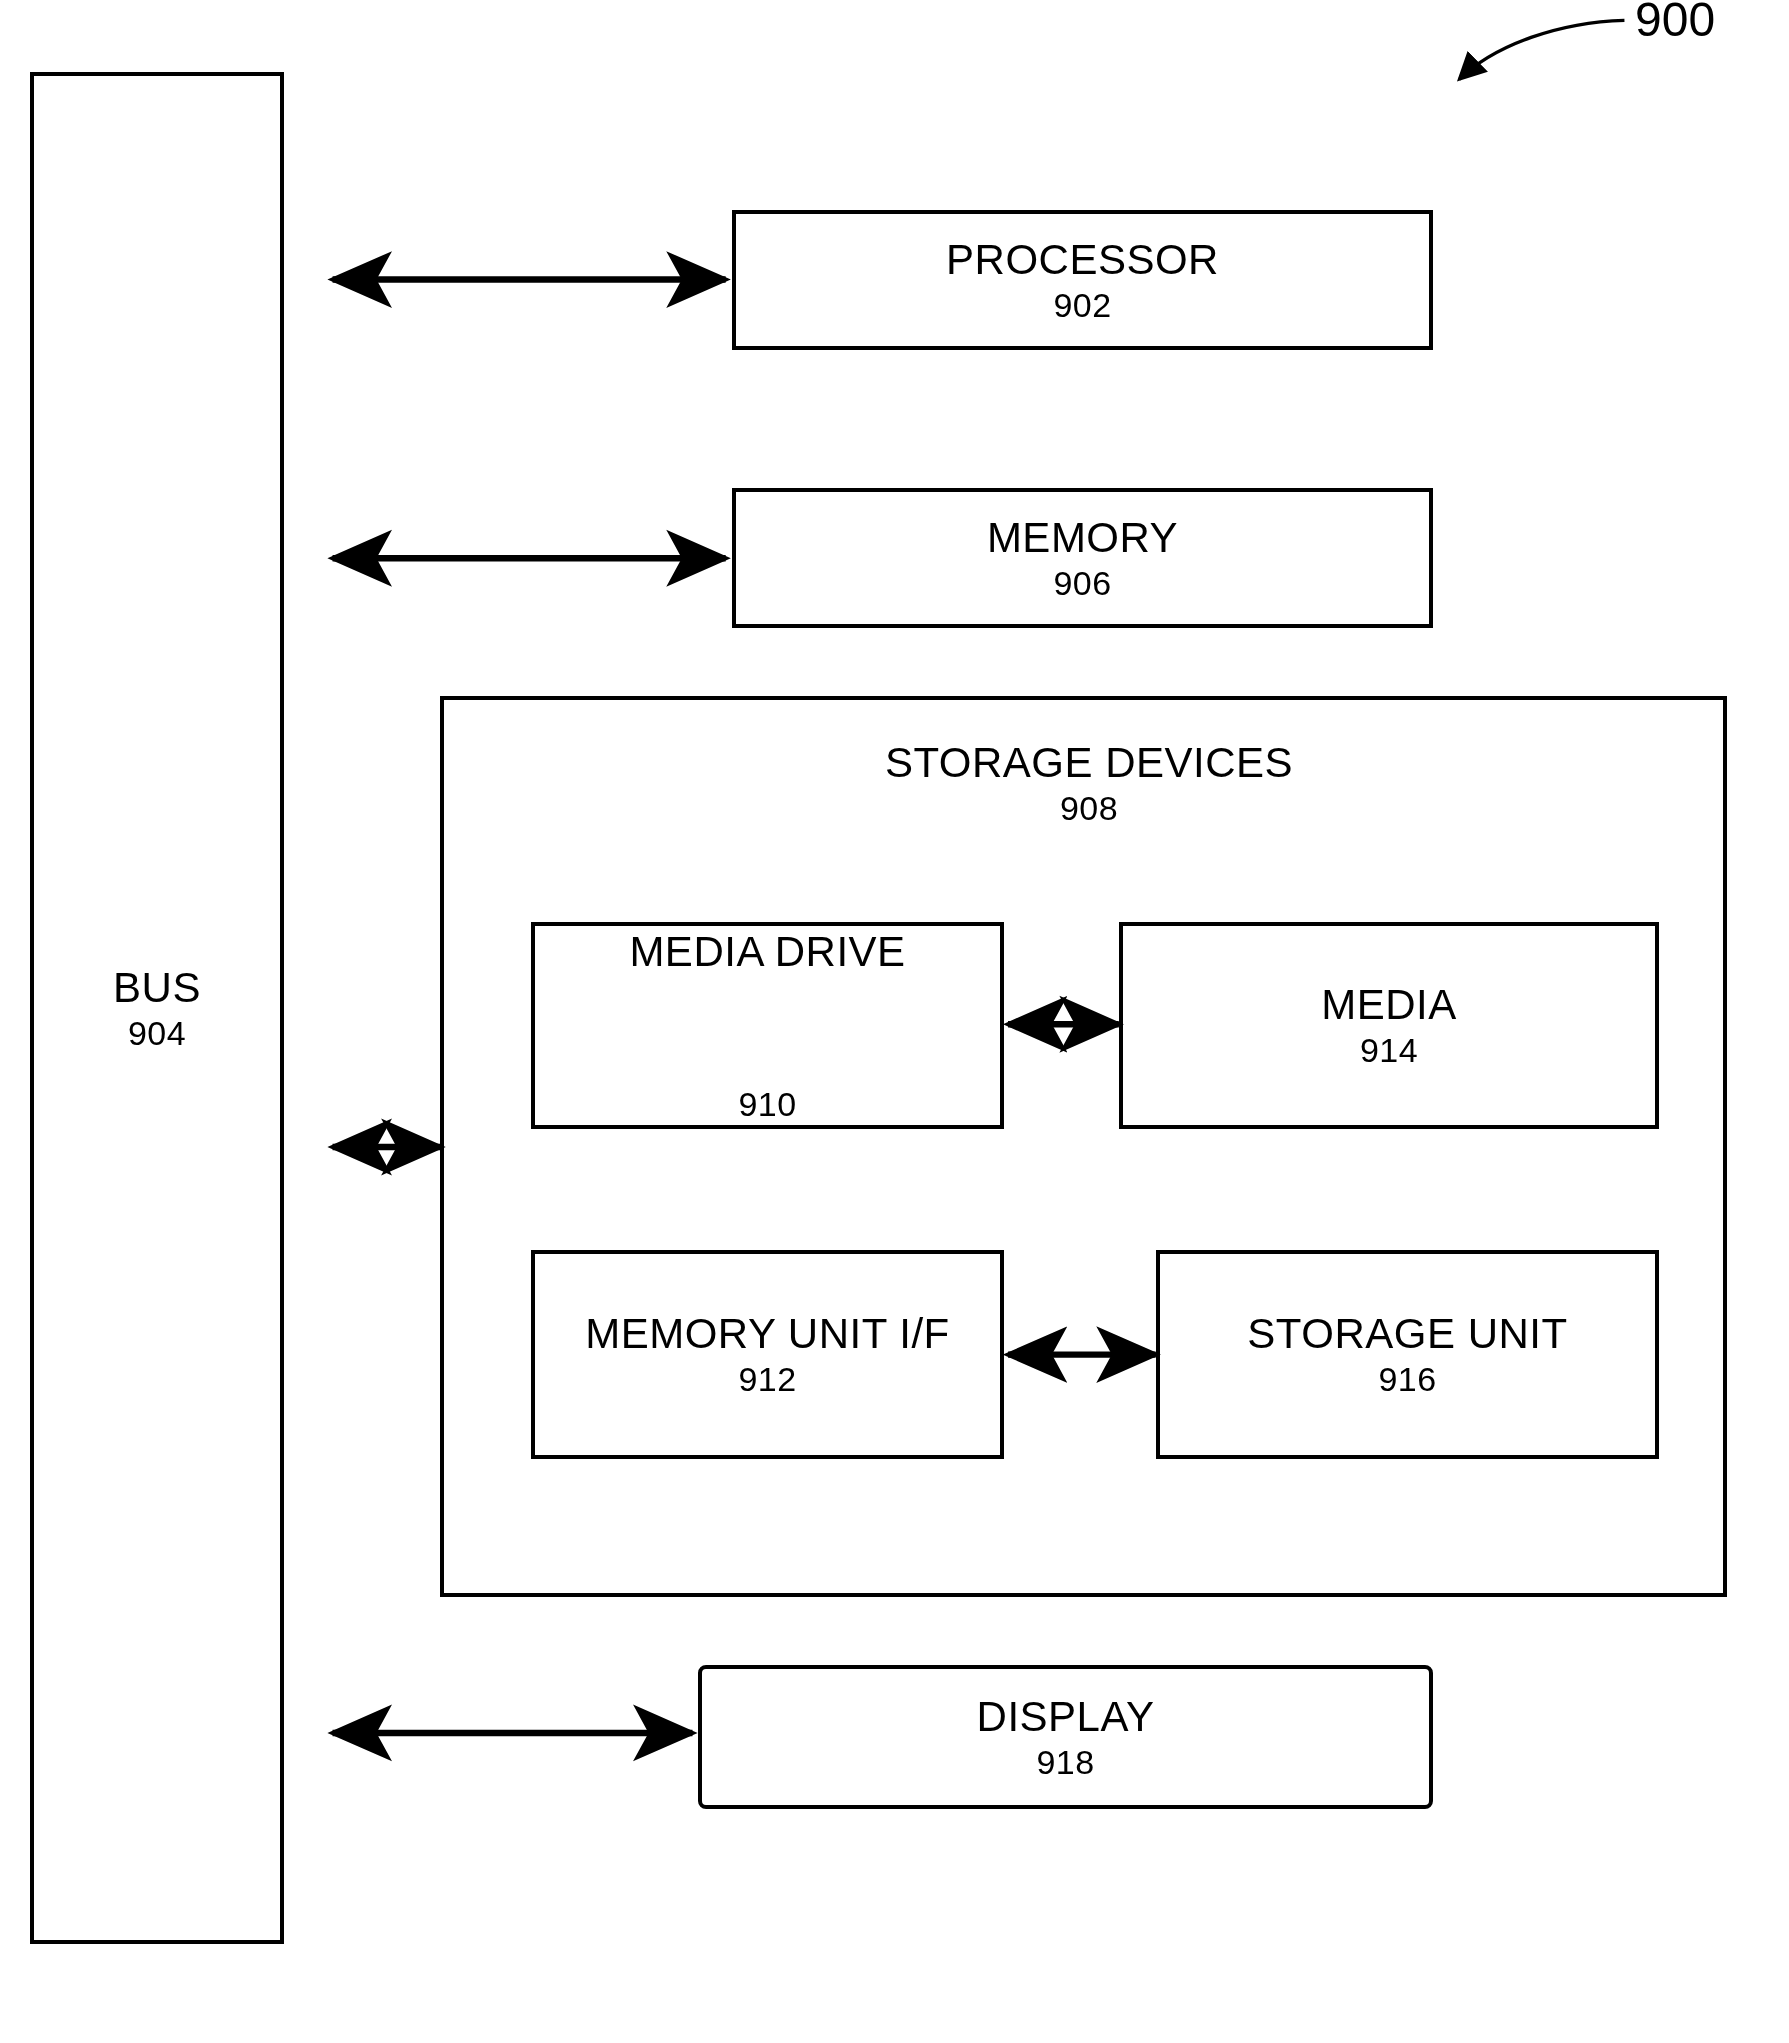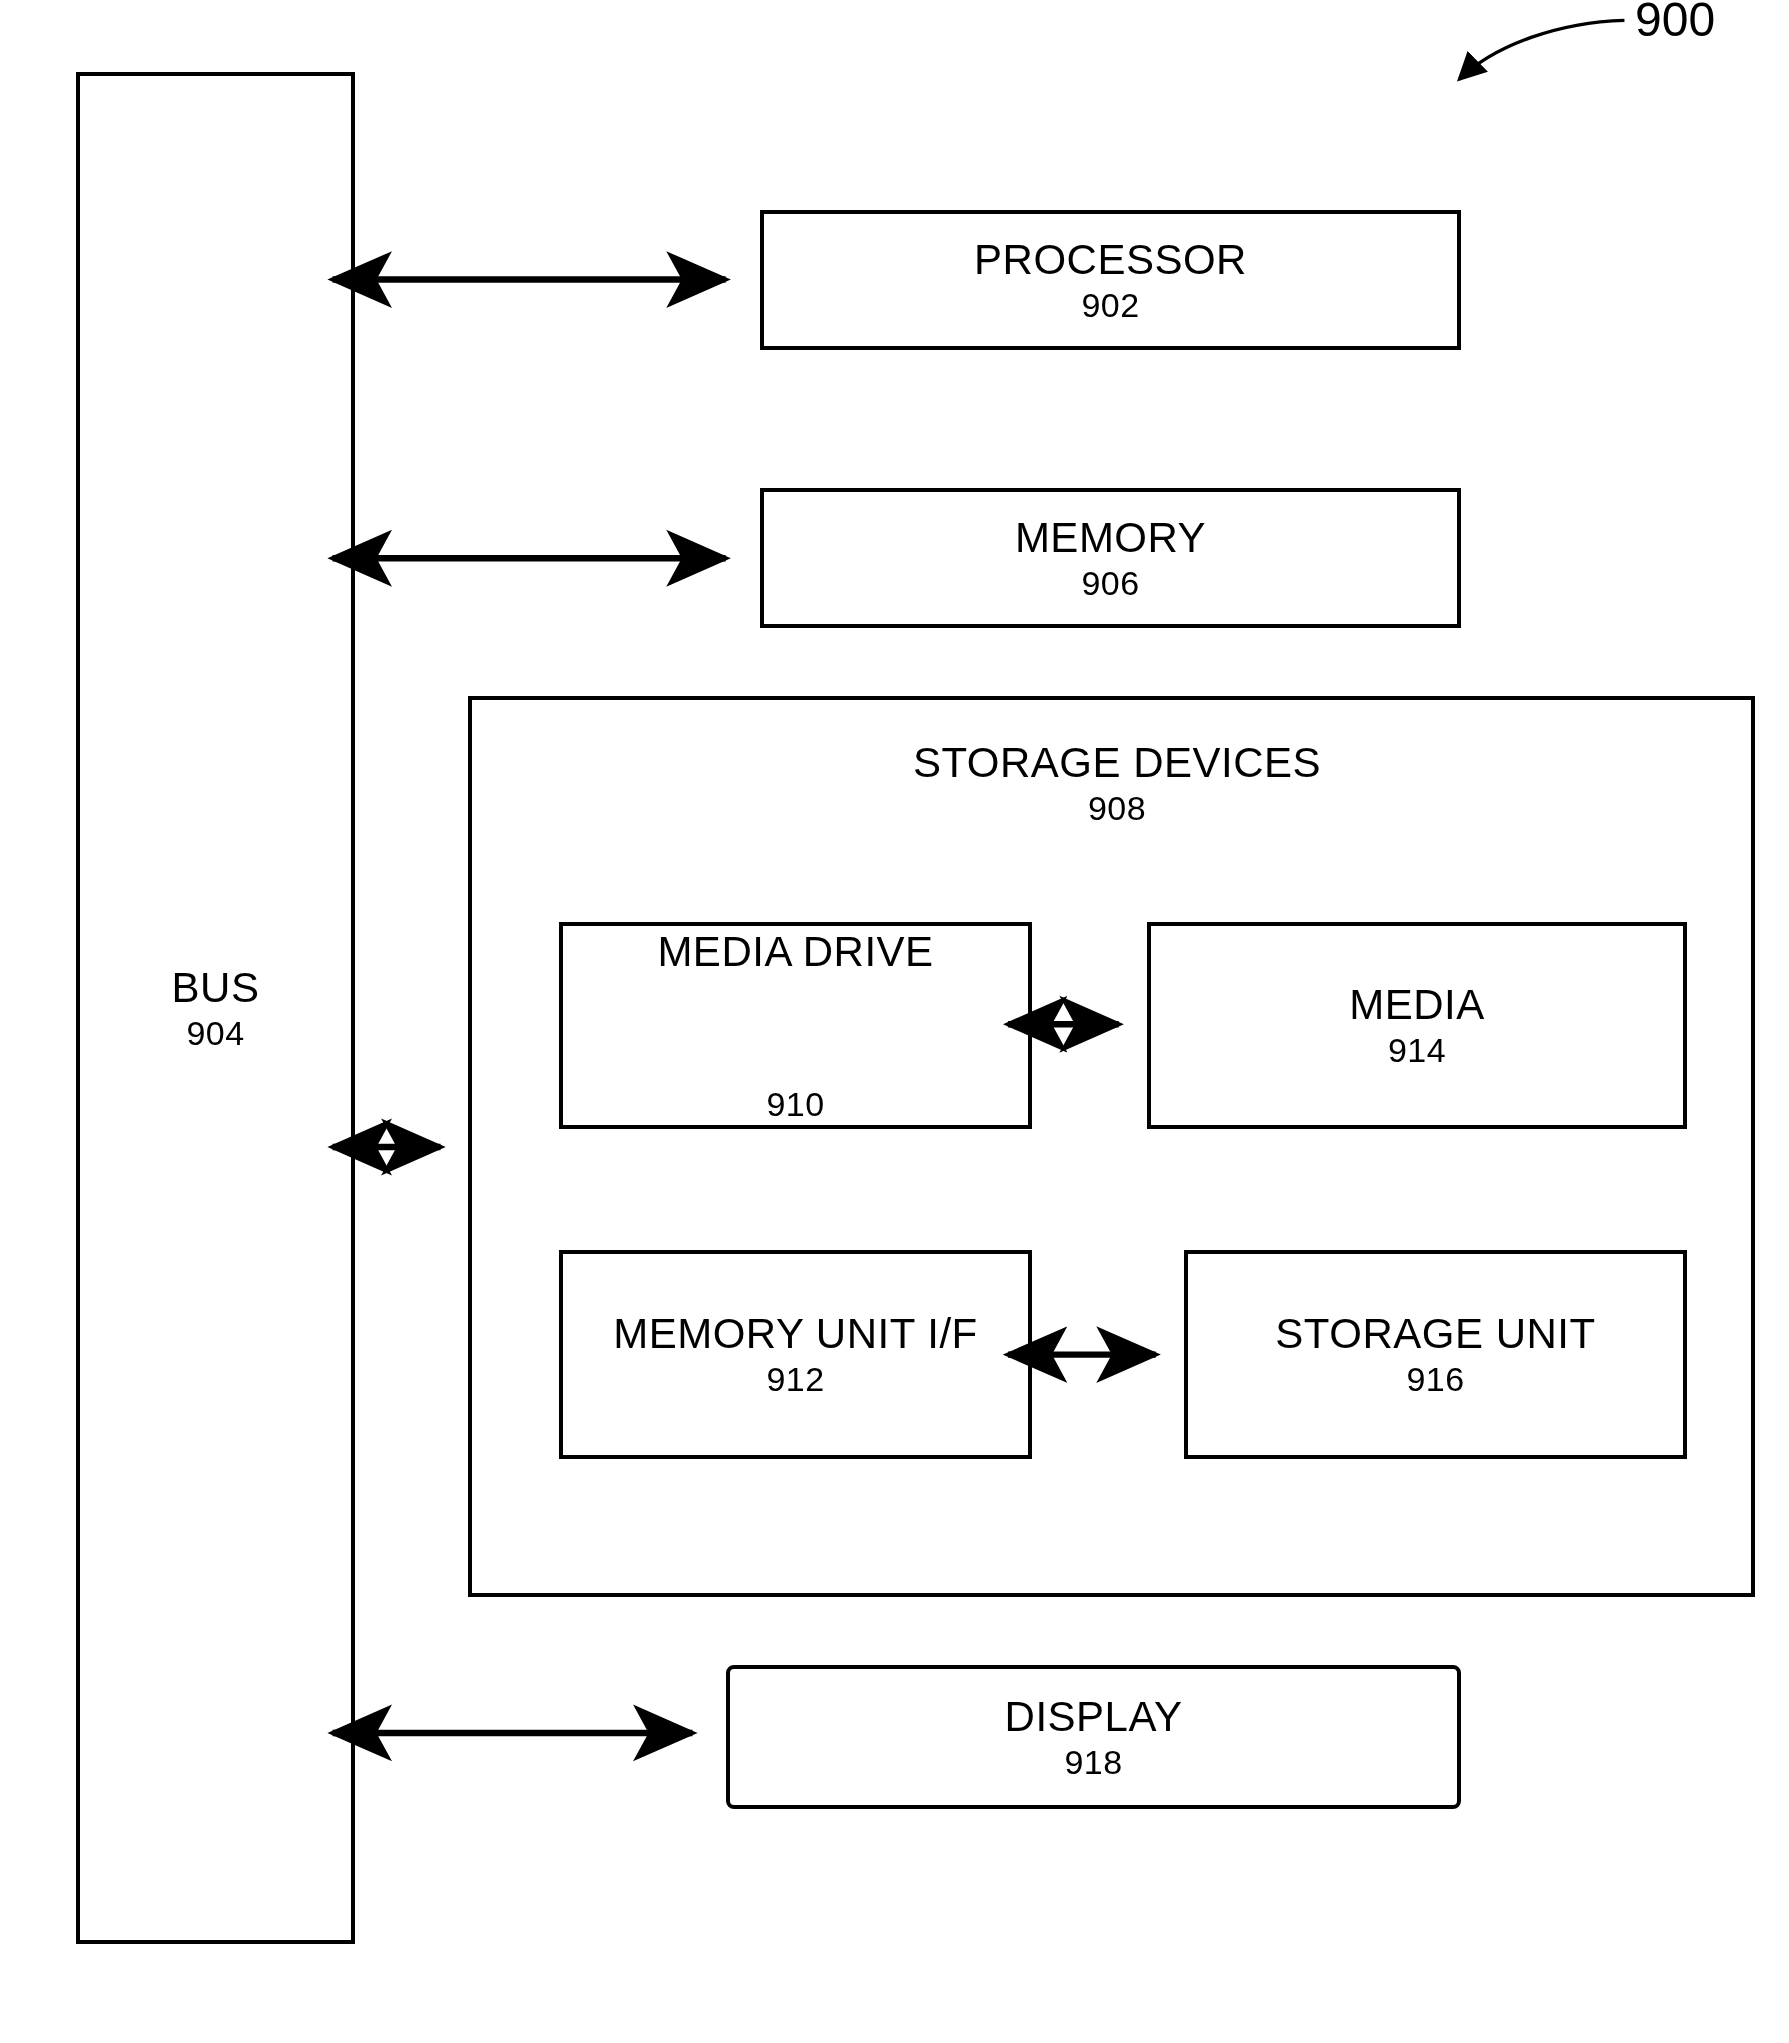--- a/index.html
+++ b/index.html
@@ -29,21 +29,20 @@
   }
   .box {
     position: absolute;
     box-sizing: border-box;
     border: 4.6px solid #000000;
     background: transparent;
     display: flex;
     flex-direction: column;
     align-items: center;
     justify-content: center;
-    margin-left: 28px;
   }
   .box.top-label {
     justify-content: flex-start;
     padding-top: 37px;
     padding-left: 11px;
   }
   .lbl {
     display: block;
     text-align: center;
     font-family: "Liberation Sans", sans-serif;
@@ -108,21 +107,21 @@
       <line x1="360" y1="1878" x2="750" y2="1878" stroke="#000000" stroke-width="7" marker-start="url(#ah-start)" marker-end="url(#ah-end)"></line>
     </g>
 
     <g>
       <path d="M1760,22 C1690,24 1620,48 1581,86" fill="none" stroke="#000000" stroke-width="3.5" marker-end="url(#ah-curve)"></path>
     </g>
   </svg>
 
   <div class="ref-callout" style="left:1635px; top:-3.7px;">900</div>
 
-  <div class="box" style="left:48px; top:72px; width:279px; height:1872px;">
+  <div class="box" style="left:30px; top:72px; width:254px; height:1872px;">
     <span class="lbl">BUS</span>
     <span class="lbl num">904</span>
   </div>
 
   <div class="box" style="left:732px; top:210px; width:701px; height:140px;">
     <span class="lbl">PROCESSOR</span>
     <span class="lbl num">902</span>
   </div>
 
   <div class="box" style="left:732px; top:488px; width:701px; height:140px;">

